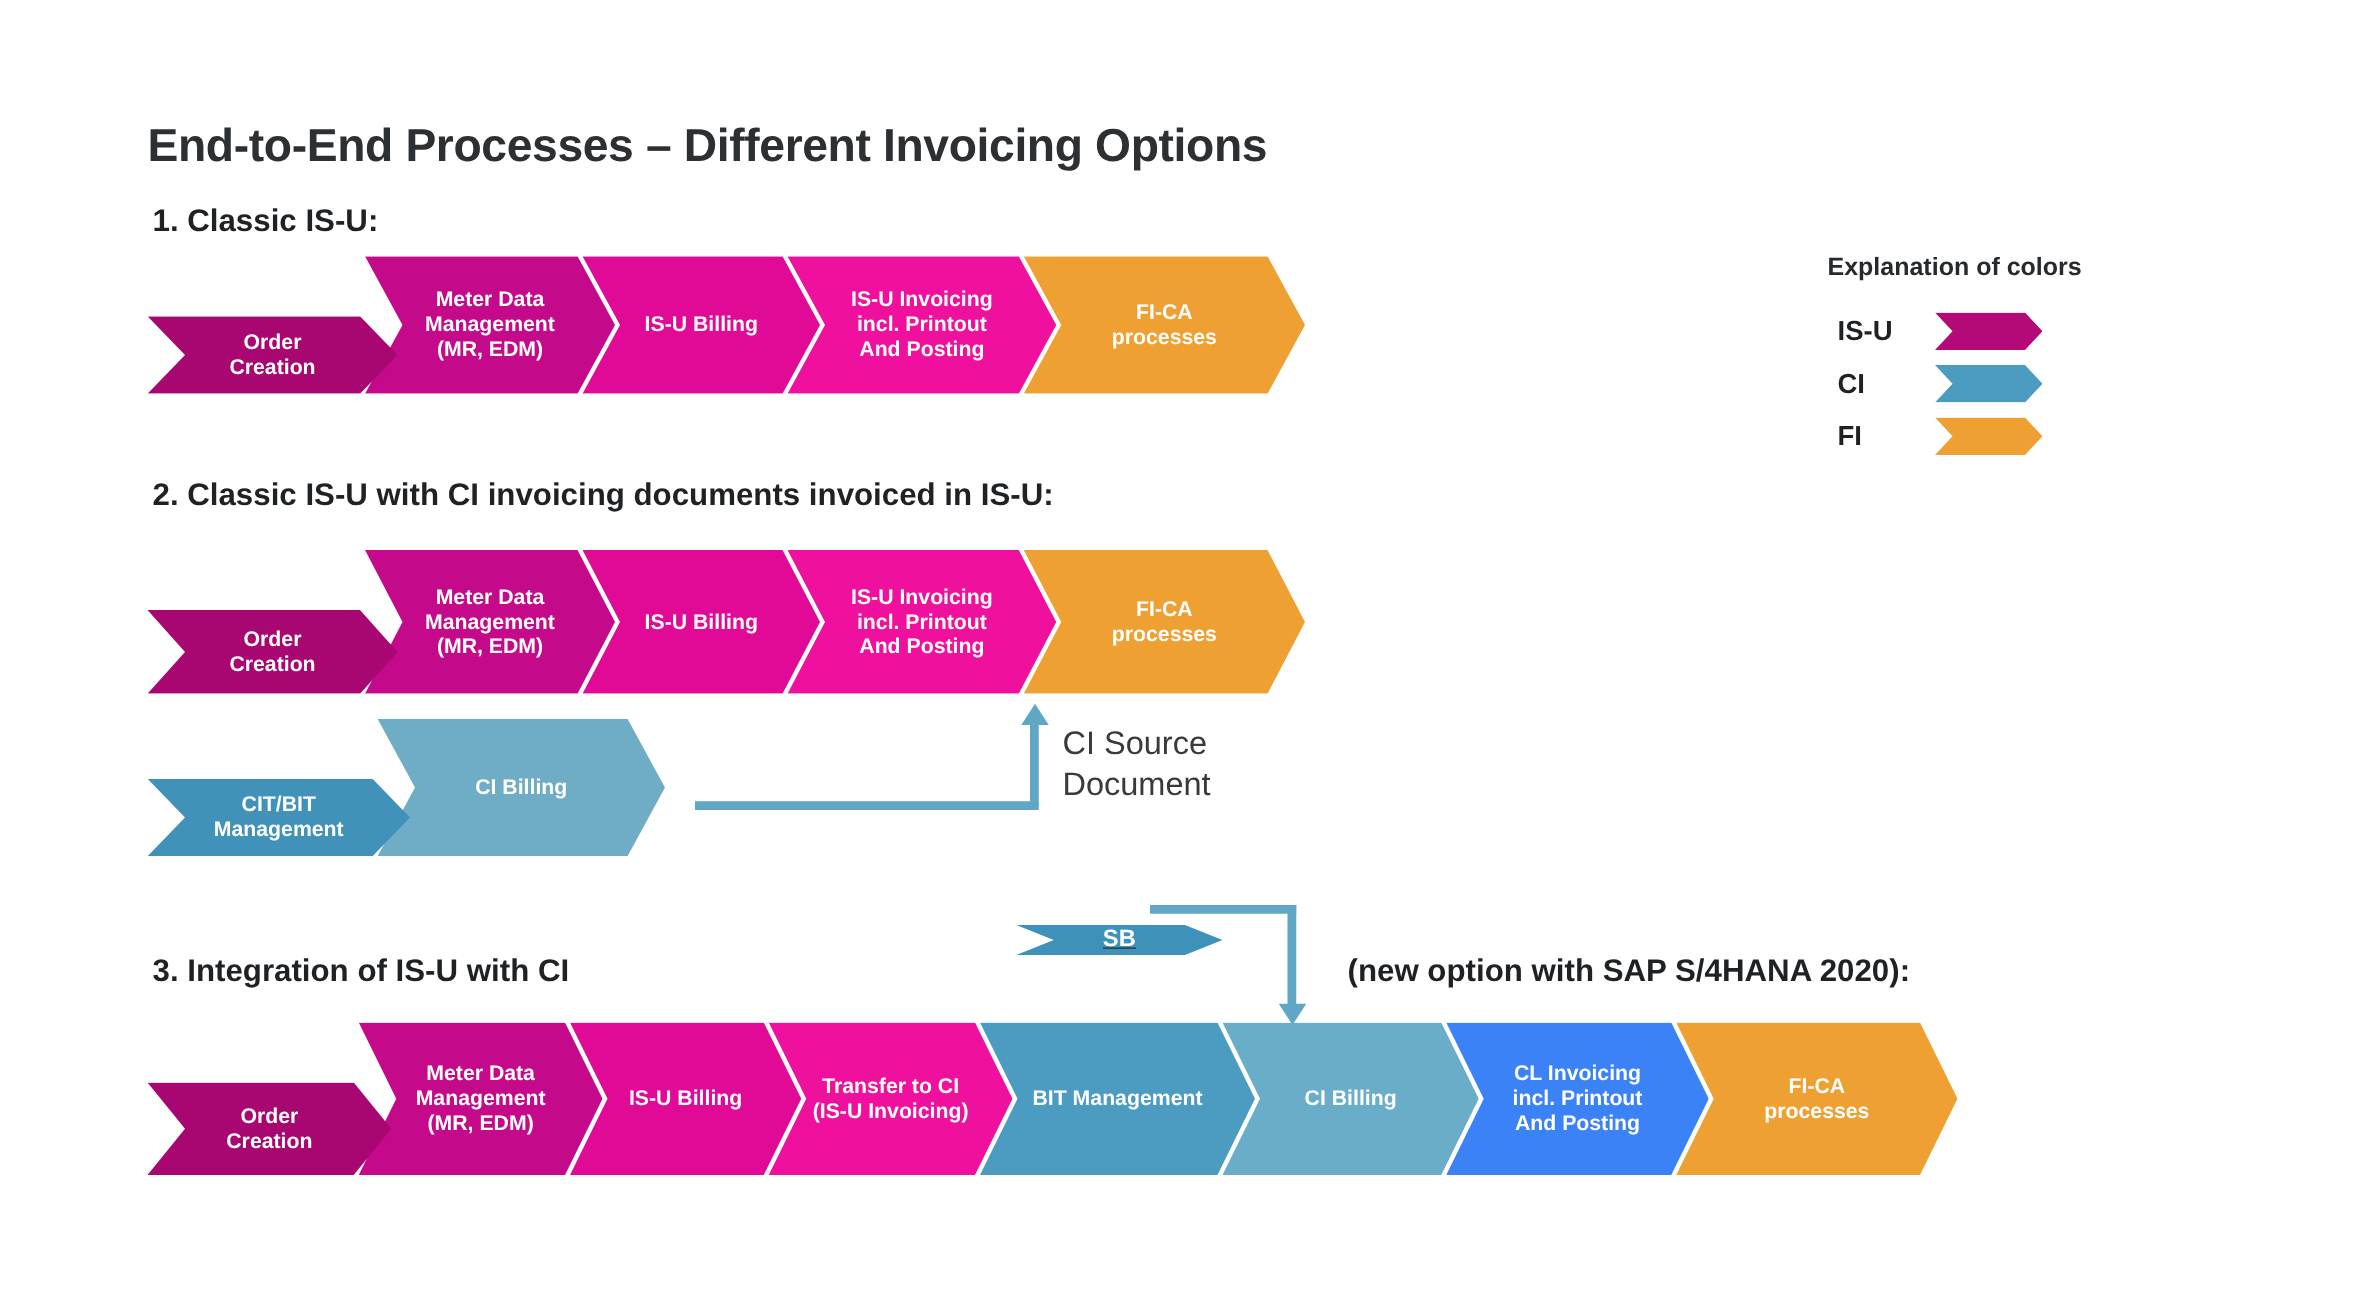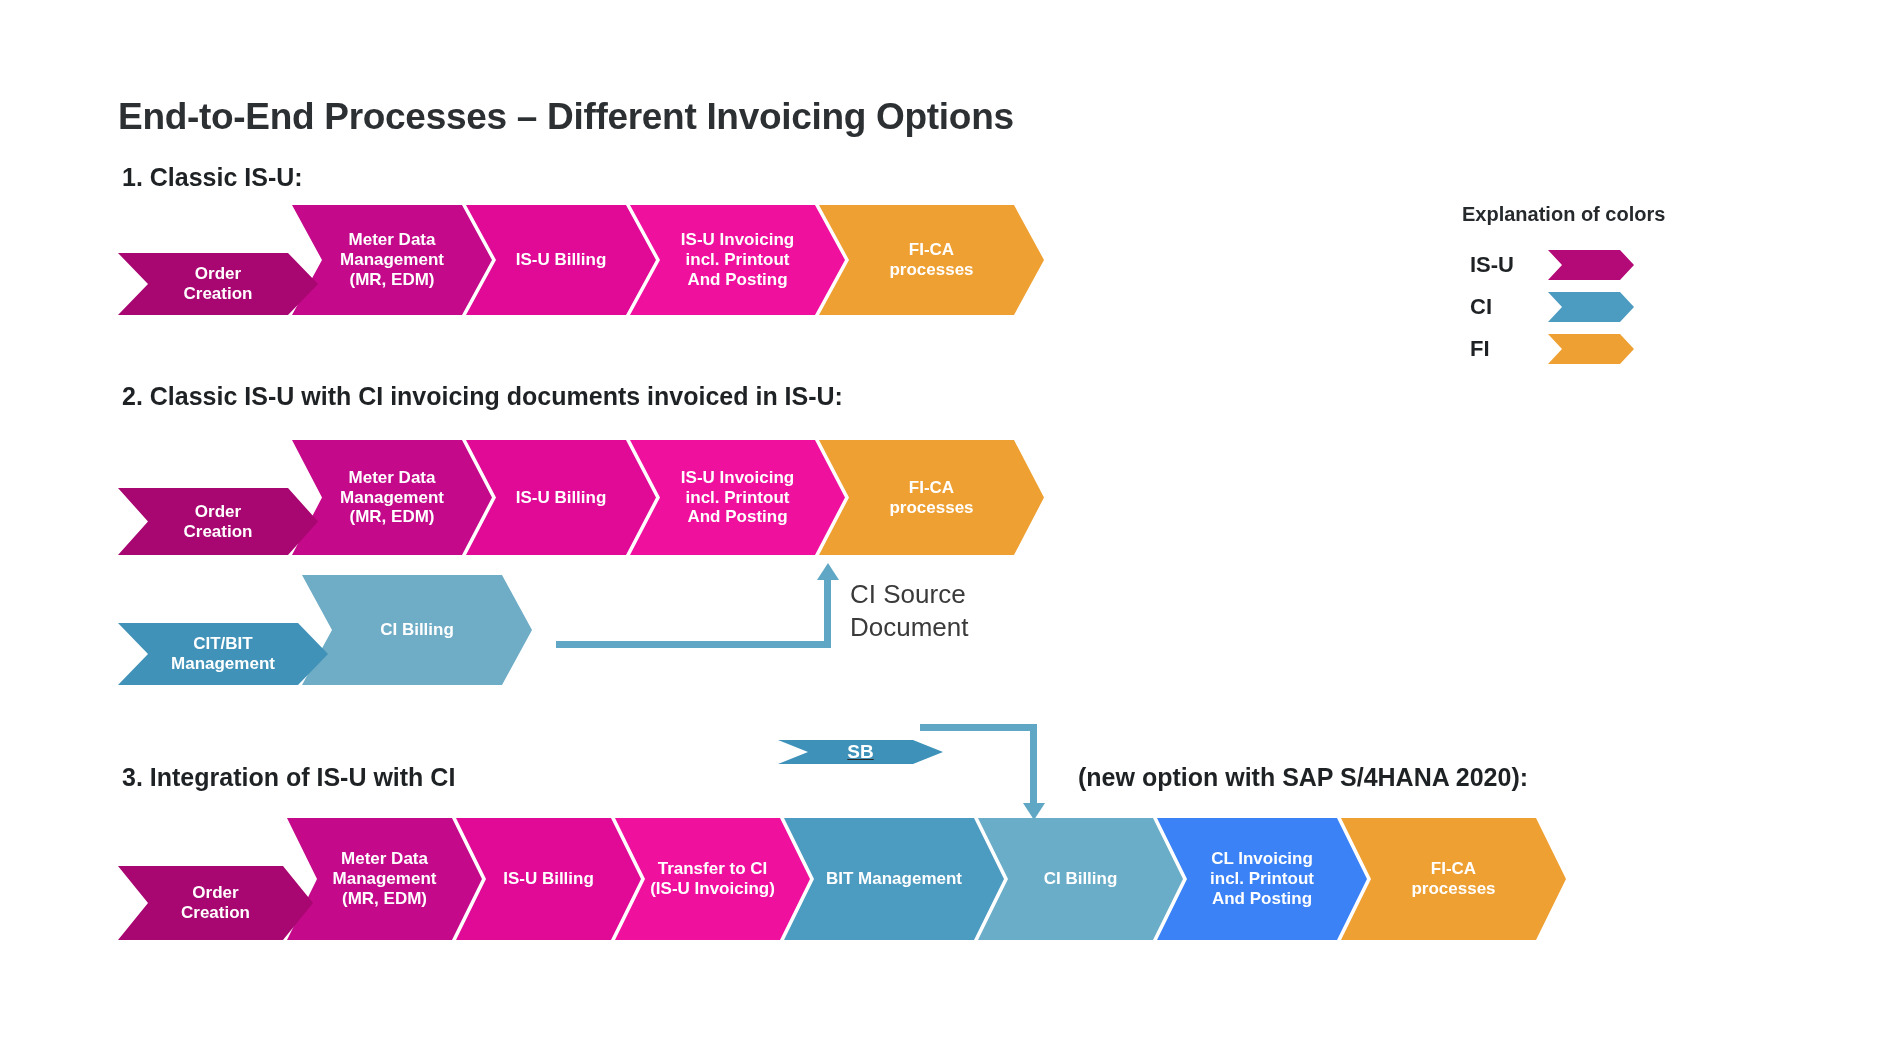--- a/index.html
+++ b/index.html
@@ -55,21 +55,21 @@
 
   
   #row2{left:118px;top:440px;height:115px;}
   #row2 .chev{font-size:17px;}
 
   
   #rowci{left:118px;top:575px;height:110px;}
   #rowci .chev{font-size:17px;}
 
   
-  #rowsb{left:778px;top:692px;height:72px;text-decoration:underline;}
+  #rowsb{left:813px;top:692px;height:72px;text-decoration:underline;}
   #rowsb .chev{font-size:19px;}
 
   
   #row3{left:118px;top:818px;height:122px;}
   #row3 .chev{font-size:17px;}
 
   
   .legend-title{
     position:absolute;left:1462px;top:203px;
     font-size:20px;font-weight:bold;color:#262a2d;white-space:nowrap;

